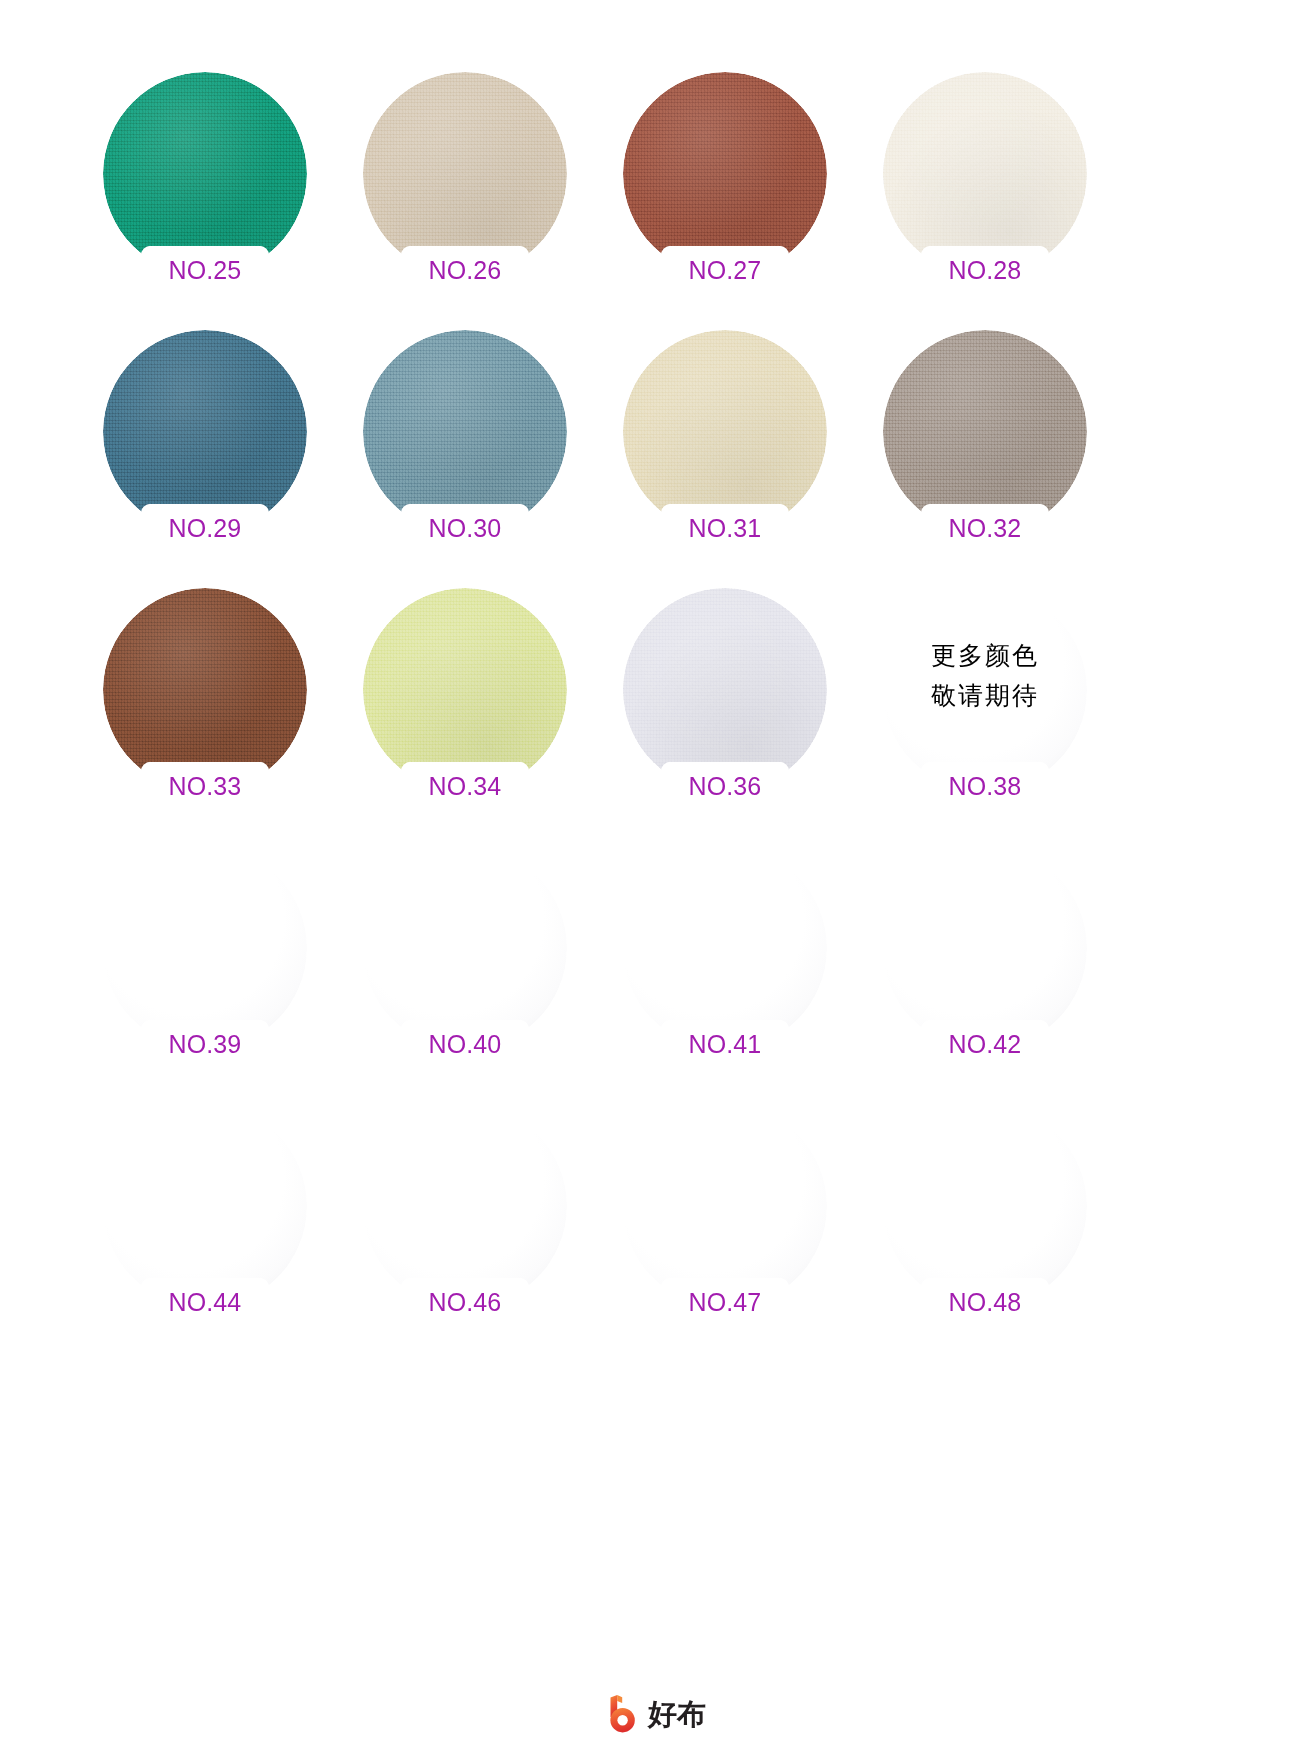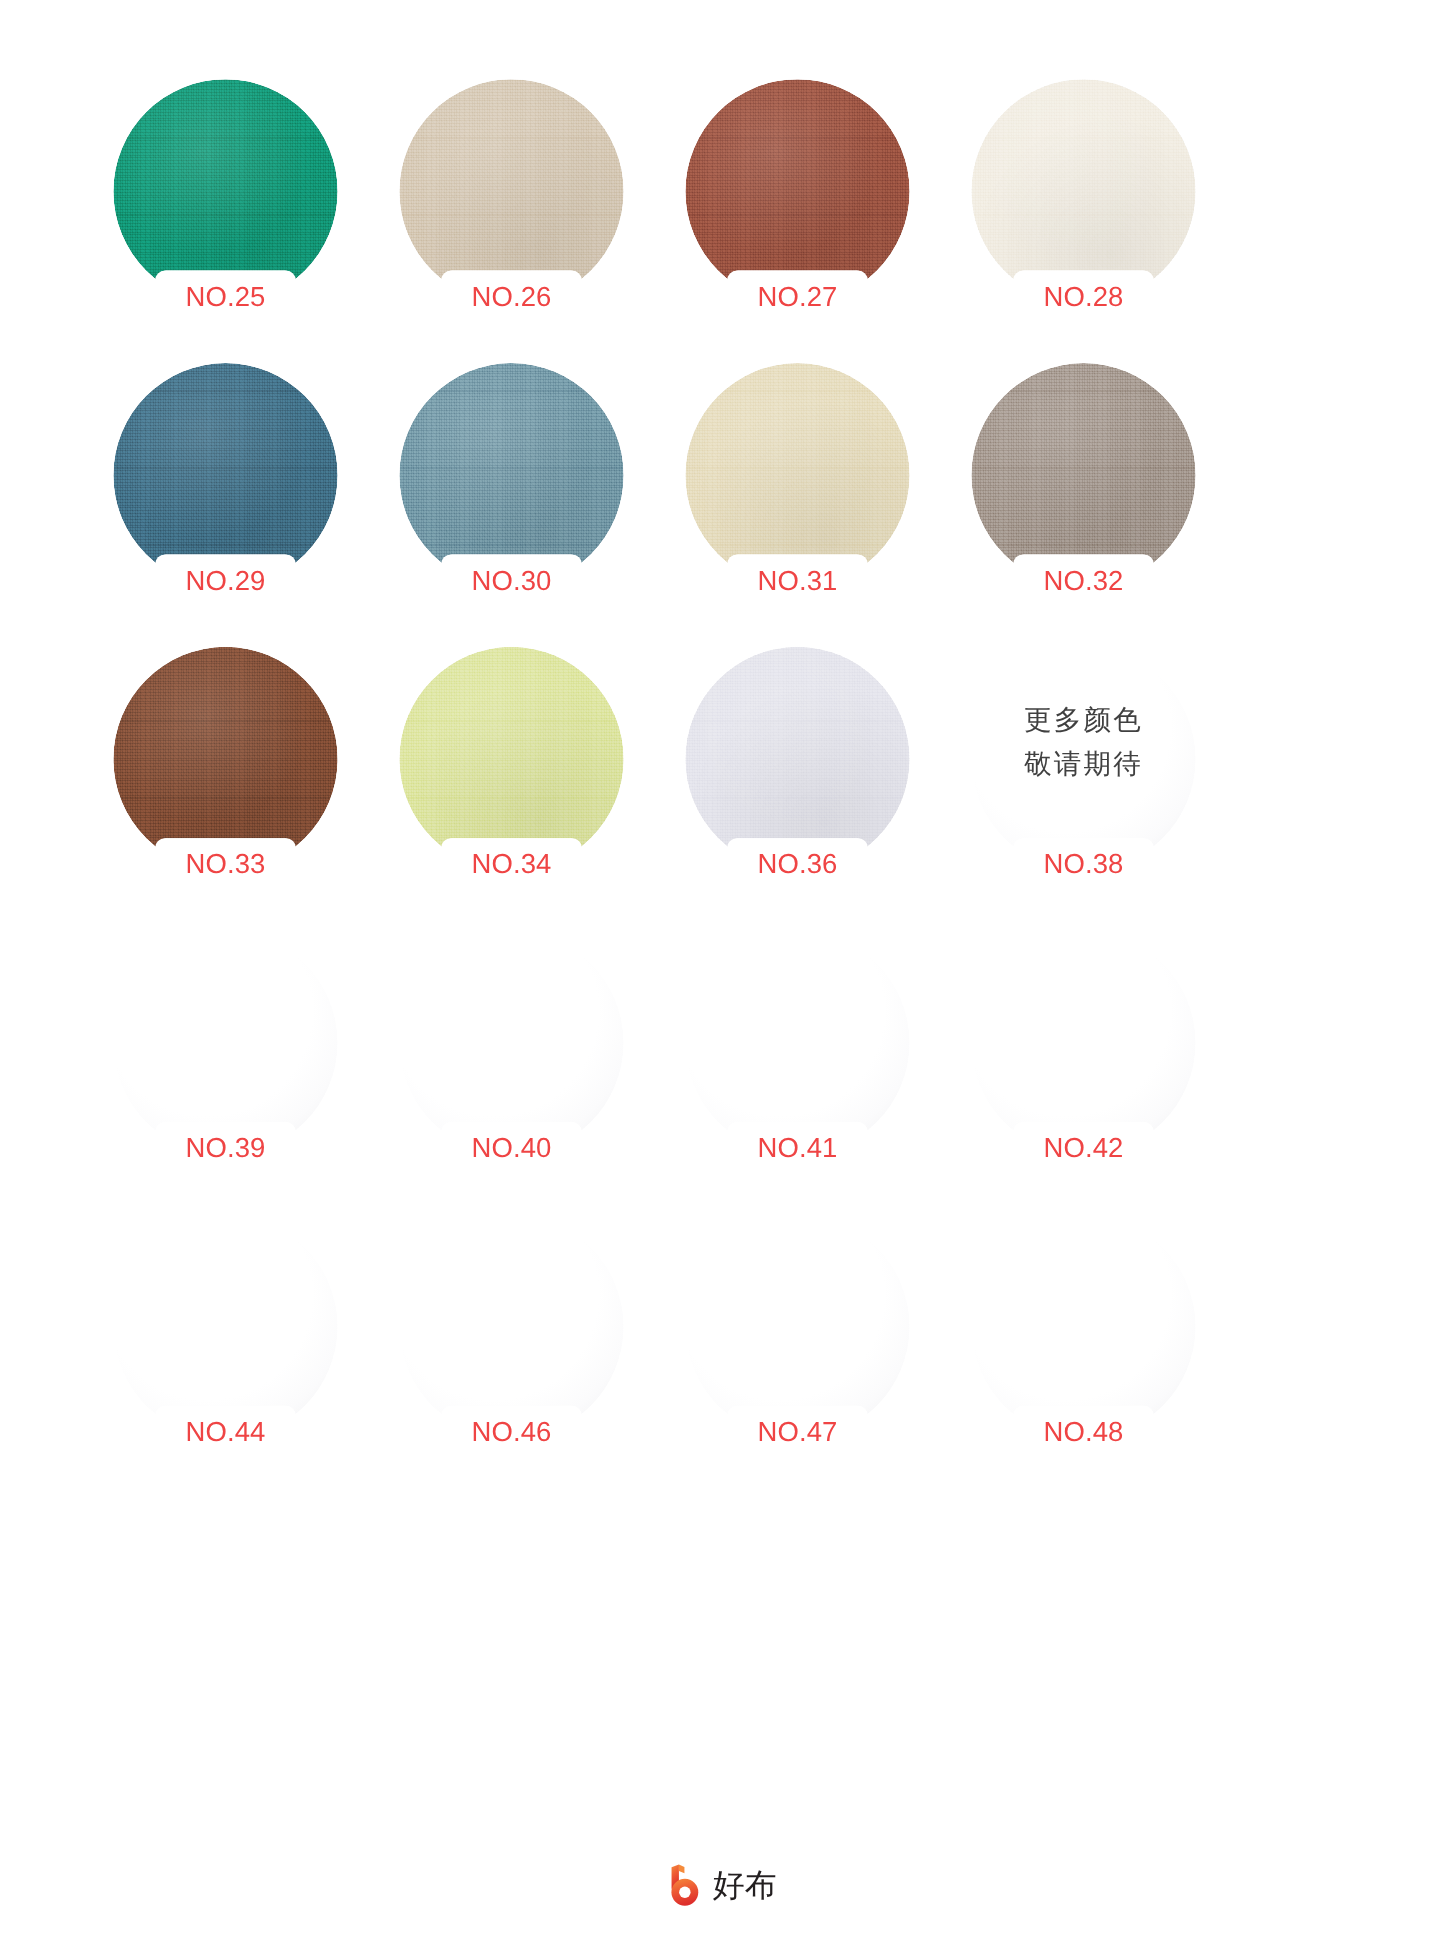--- a/index.html
+++ b/index.html
@@ -134,38 +134,38 @@
   }
 
   .tab-text {
     position: absolute;
     left: 0;
     right: 0;
     top: 9px;
     text-align: center;
     font-size: 25px;
     line-height: 30px;
-    color: #ef4444;
+    color: #a21caf;
     font-family: "Liberation Sans", "DejaVu Sans", sans-serif;
     letter-spacing: 0.1px;
     white-space: nowrap;
   }
 
   
   .disc-note {
     position: absolute;
     left: 0;
     right: 0;
     top: 48px;
     z-index: 2;
     text-align: center;
     font-family: "Liberation Serif", "DejaVu Serif", serif;
     font-size: 25px;
     line-height: 40px;
-    color: #404040;
+    color: #000000;
     letter-spacing: 2px;
     pointer-events: none;
   }
   .disc-note .ln { display: block; }
 
   
   #footer-logo {
     position: absolute;
     left: 0;
     right: 0;
@@ -178,21 +178,21 @@
   }
   #footer-logo .mark {
     width: 38px;
     height: 40px;
     position: relative;
     flex: 0 0 auto;
   }
   #footer-logo .brand {
     font-family: "DejaVu Sans", "Liberation Sans", sans-serif;
     font-size: 29px;
-    font-weight: normal;
+    font-weight: bold;
     color: #231f20;
     line-height: 40px;
     letter-spacing: 0px;
   }
 </style>
 </head>
 <body>
 
 <div id="sheet">
 

